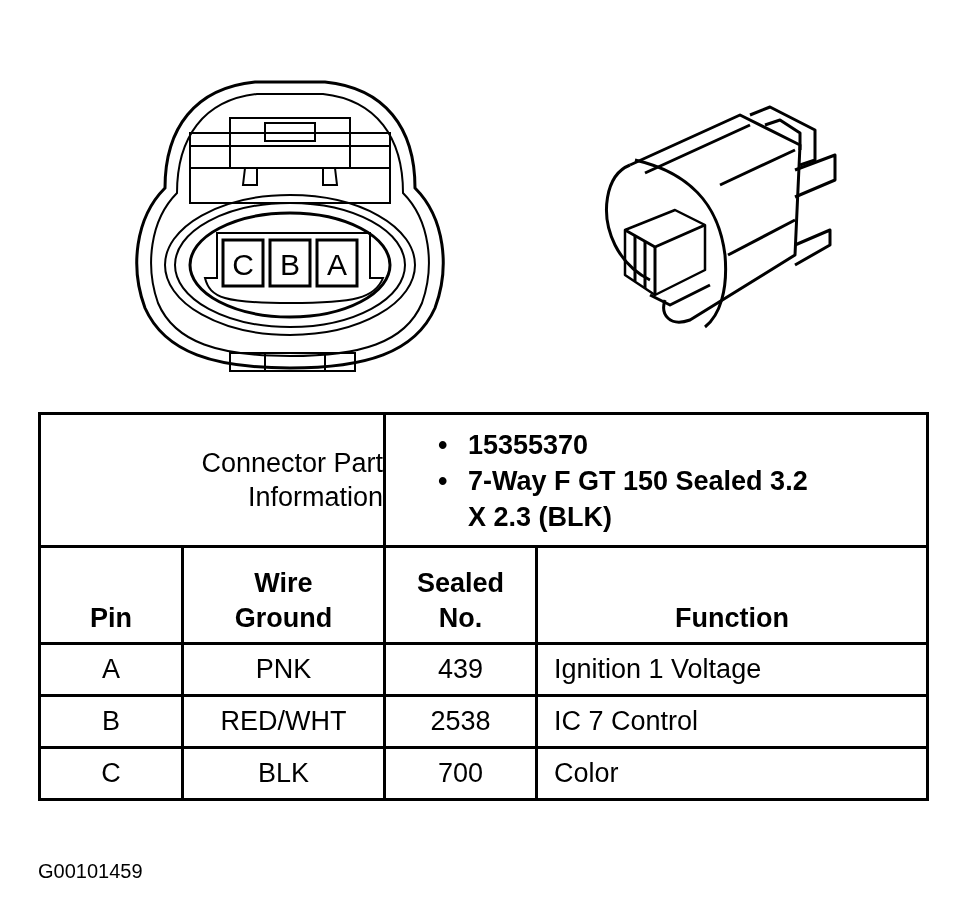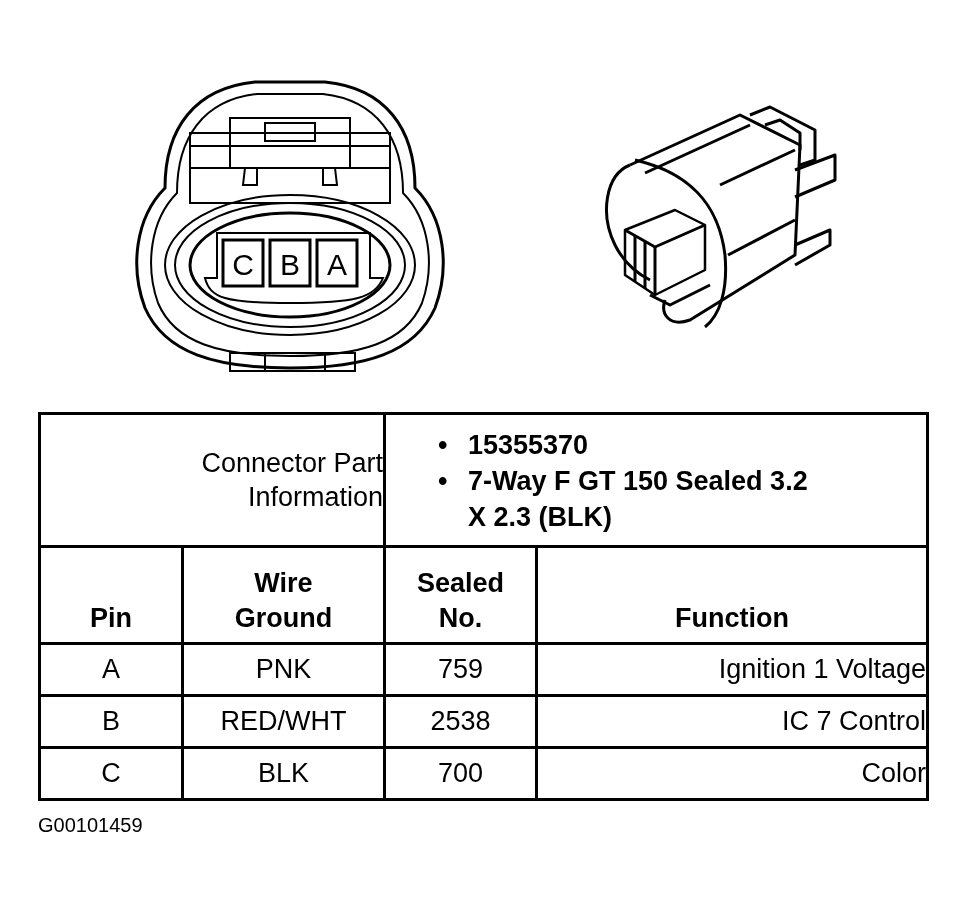--- a/index.html
+++ b/index.html
@@ -12,22 +12,22 @@
     border-collapse:collapse; table-layout:fixed;
   }
   table.info td { border:3px solid #000; padding:0; }
   .hdr-left { height:130px; text-align:right; font-weight:normal; font-size:27px; line-height:34px; }
   .hdr-right { font-weight:bold; font-size:27px; line-height:36px; padding:4px 0 0 52px !important; vertical-align:top;margin-left:8px; }
   .hdr-right ul { margin:8px 0 0 0; padding:0; list-style:none; }
   .hdr-right li { position:relative; padding-left:30px; }
   .hdr-right li::before { content:"•"; position:absolute; left:0; top:0; }
   .colhead { height:88px; font-weight:bold; font-size:27px; line-height:35px; text-align:center; vertical-align:bottom; padding-bottom:6px !important; }
   .cell { height:49px; font-size:27px; text-align:center; vertical-align:middle; }
-  .cell.func { text-align:right; padding-left:16px !important; }
-  .figure-id { position:absolute; left:38px; top:814px; font-size:20px; }
+  .cell.func { text-align:left; padding-left:16px !important; }
+  .figure-id { position:absolute; left:38px; top:860px; font-size:20px; }
 </style>
 </head>
 <body>
 
 <svg id="front-view" class="drawing" viewBox="0 0 330 310">
   <g fill="none" stroke="#000" stroke-width="3">
 
     <path d="M40,120 C40,60 70,20 130,14 L200,14 C260,20 290,60 290,120 C320,150 325,200 310,240 C290,285 240,300 165,300 C90,300 40,285 20,240 C5,200 10,150 40,120 Z"></path>
     <path d="M52,125 C52,70 78,32 132,26 L198,26 C252,32 278,70 278,125 C305,152 310,198 297,235 C280,275 235,288 165,288 C95,288 50,275 33,235 C20,198 25,152 52,125 Z" stroke-width="2"></path>
 
@@ -110,21 +110,21 @@
     </td>
     <td class="colhead">
       <div>Sealed</div>
       <div>No.</div>
     </td>
     <td class="colhead">Function</td>
   </tr>
   <tr>
     <td class="cell">A</td>
     <td class="cell">PNK</td>
-    <td class="cell">759</td>
+    <td class="cell">439</td>
     <td class="cell func">Ignition 1 Voltage</td>
   </tr>
   <tr>
     <td class="cell">B</td>
     <td class="cell">RED/WHT</td>
     <td class="cell">2538</td>
     <td class="cell func">IC 7 Control</td>
   </tr>
   <tr>
     <td class="cell">C</td>

